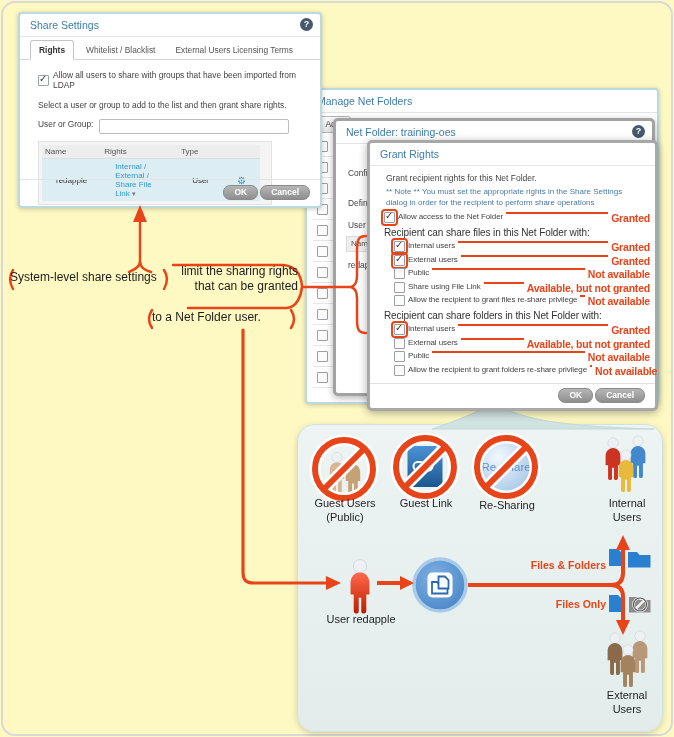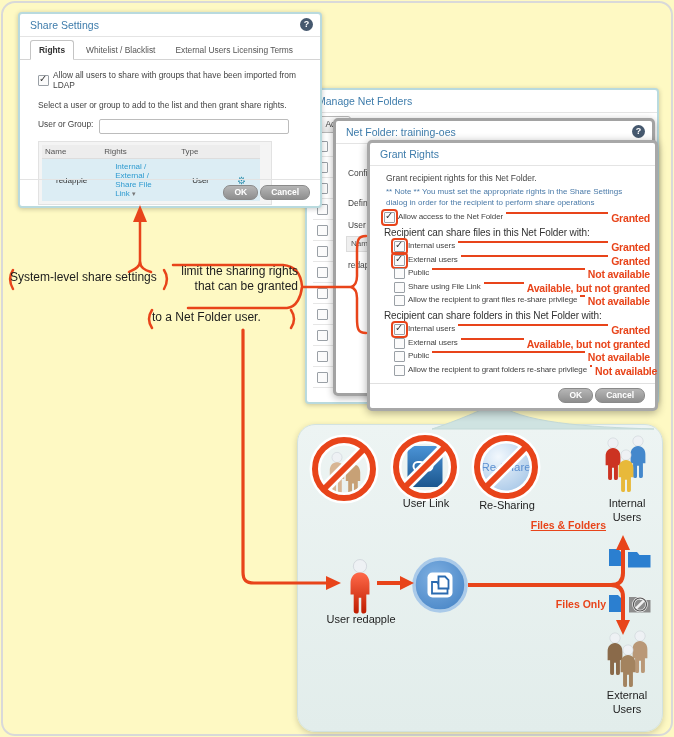--- a/index.html
+++ b/index.html
@@ -405,30 +405,33 @@
 
     <g>
       <path d="M609,595 h9 l4,4 v13 h-13 z" fill="#2b7fd0"></path>
       <path d="M629,597 h8.5 l2.5,3 h10.5 v12.5 h-21.5 z" fill="#8c8c8c"></path>
       <circle cx="640" cy="604.5" r="6.5" fill="none" stroke="#f2f2f2" stroke-width="2.6"></circle>
       <line x1="635.4" y1="609.1" x2="644.6" y2="599.9" stroke="#f2f2f2" stroke-width="2.6"></line>
       <circle cx="640" cy="604.5" r="6.5" fill="none" stroke="#555" stroke-width="1.2"></circle>
     </g>
   </svg>
 
-  <div class="dlabel" style="left:386px;top:496px;width:80px;">User Link</div>
+  <div class="dlabel" style="left:300px;top:496px;width:90px;">
+    <span>Guest Users</span><br><span>(Public)</span>
+  </div>
+  <div class="dlabel" style="left:386px;top:496px;width:80px;">Guest Link</div>
   <div class="dlabel" style="left:464px;top:498px;width:86px;">Re-Sharing</div>
   <div class="dlabel" style="left:592px;top:496px;width:70px;">
     <span>Internal</span><br><span>Users</span>
   </div>
   <div class="dlabel" style="left:592px;top:688px;width:70px;">
     <span>External</span><br><span>Users</span>
   </div>
   <div class="dlabel" style="left:310px;top:612px;width:102px;">User redapple</div>
-  <div class="rlabel" style="left:490px;top:519px;width:116px;text-decoration:underline;">Files &amp; Folders</div>
+  <div class="rlabel" style="left:490px;top:559px;width:116px;">Files &amp; Folders</div>
   <div class="rlabel" style="left:490px;top:598px;width:116px;">Files Only</div>
 
   <svg id="red-svg" class="layer" width="674" height="737">
     <g stroke="#e8441a" fill="none" stroke-width="2.5" stroke-linecap="round">
 
       <path d="M140,221 L140,261 M140,261 C140,267 135,269 129,272 M140,261 C140,268 145,270 151,272"></path>
       <path d="M13,270 C9,276 9,282 13,289 M164,270 C168,276 168,282 164,289"></path>
 
       <path d="M173,265 H283 C296,266 301,275 302,286 M188,308 H287 C297,307 301,296 302,287 M302,287 H350"></path>
 

